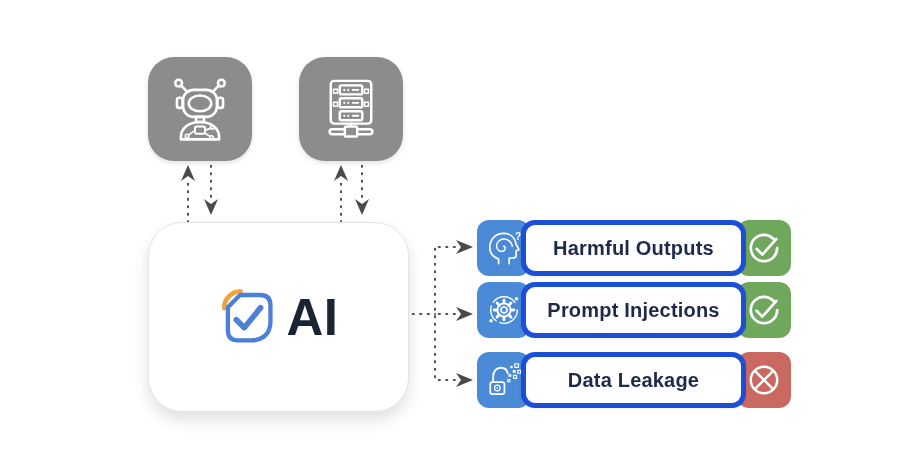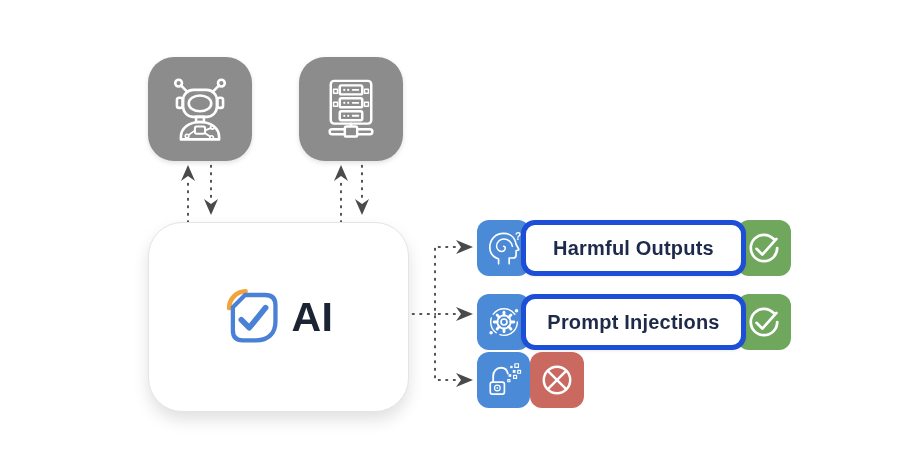--- a/index.html
+++ b/index.html
@@ -16,21 +16,21 @@
   #src1{left:148px;top:57px;}
   #src2{left:299px;top:57px;}
   
   .hub{
     position:absolute;left:148px;top:222px;width:259px;height:188px;
     background:#ffffff;border:1px solid #e4e4e4;border-radius:34px;
     box-shadow:0 8px 16px rgba(0,0,0,.12);
     display:flex;align-items:center;justify-content:center;
   }
   .logo{display:flex;align-items:center;}
-  .brand{color:#1b2433;font-weight:800;font-size:41px;letter-spacing:.5px;line-height:1;}
+  .brand{color:#1b2433;font-weight:800;font-size:51px;letter-spacing:.5px;line-height:1;}
   .brand-ai{margin-left:10px;}
   .brand-go{margin-left:16px;letter-spacing:1.5px;}
   
   .dotline{position:absolute;}
   .dotline.v{
     width:4px;
     background-image:radial-gradient(circle 1.4px at 2px 3px,#555 98%,transparent 100%);
     background-size:4px 7.5px;background-repeat:repeat-y;
   }
   .dotline.h{
@@ -177,21 +177,21 @@
     <div class="status-block status-pass">
       <span>
         <svg width="38" height="38" viewBox="0 0 46 46" fill="none" stroke="#ffffff" stroke-width="3.3" stroke-linecap="round" stroke-linejoin="round">
           <circle cx="23" cy="23" r="16" stroke-dasharray="88 12.5"></circle>
           <path d="M14 24 L 21 31 L 38 12"></path>
         </svg>
       </span>
     </div>
   </div>
 
-  <div class="row" style="top:294px;justify-content:space-between;">
+  <div class="row" style="top:282px;justify-content:space-between;">
     <div class="icon-block">
       <svg width="40" height="40" viewBox="0 0 48 48" fill="none" stroke="#ffffff" stroke-width="2" stroke-linecap="round" stroke-linejoin="round">
         <circle cx="24" cy="24" r="16" stroke-width="1.7" stroke-dasharray="30 5 20 5 30 11"></circle>
         <circle cx="39" cy="10.5" r="2.1" fill="#ffffff" stroke="none"></circle>
         <circle cx="8.5" cy="37" r="2.1" fill="#ffffff" stroke="none"></circle>
         <g stroke-width="3.4">
           <path d="M32.2 24 L35.8 24"></path>
             <path d="M29.8 29.8 L32.3 32.3"></path>
           <path d="M24 32.2 L24 35.8"></path>
             <path d="M18.2 29.8 L15.7 32.3"></path>
@@ -226,20 +226,23 @@
         <path d="M11 26.5 V 19.5 C 11 13.2 15 9.3 20.3 9.3 C 24.8 9.3 27.8 12 28.6 16.2" stroke-width="2.2"></path>
         <rect x="29.5" y="17" width="3.2" height="3.2" fill="#ffffff" stroke="none"></rect>
         <rect x="34.5" y="12" width="3.4" height="3.4" fill="#ffffff" stroke="none"></rect>
         <rect x="31.5" y="7" width="2.8" height="2.8" fill="#ffffff" stroke="none"></rect>
         <rect x="37" y="4.5" width="4.4" height="4.4" stroke-width="1.4"></rect>
         <rect x="40.5" y="12.5" width="3.4" height="3.4" stroke-width="1.4"></rect>
         <rect x="35.5" y="18.5" width="3.6" height="3.6" stroke-width="1.4"></rect>
         <rect x="28.5" y="23.5" width="2.6" height="2.6" stroke-width="1.3"></rect>
       </svg>
     </div>
+    <div class="pill">
+      <span>Data Leakage</span>
+    </div>
     <div class="status-block status-fail">
       <span>
         <svg width="38" height="38" viewBox="0 0 46 46" fill="none" stroke="#ffffff" stroke-width="3" stroke-linecap="round">
           <circle cx="23" cy="23" r="16"></circle>
           <path d="M12.2 12.2 L33.8 33.8"></path>
           <path d="M33.8 12.2 L12.2 33.8"></path>
         </svg>
       </span>
     </div>
   </div>

